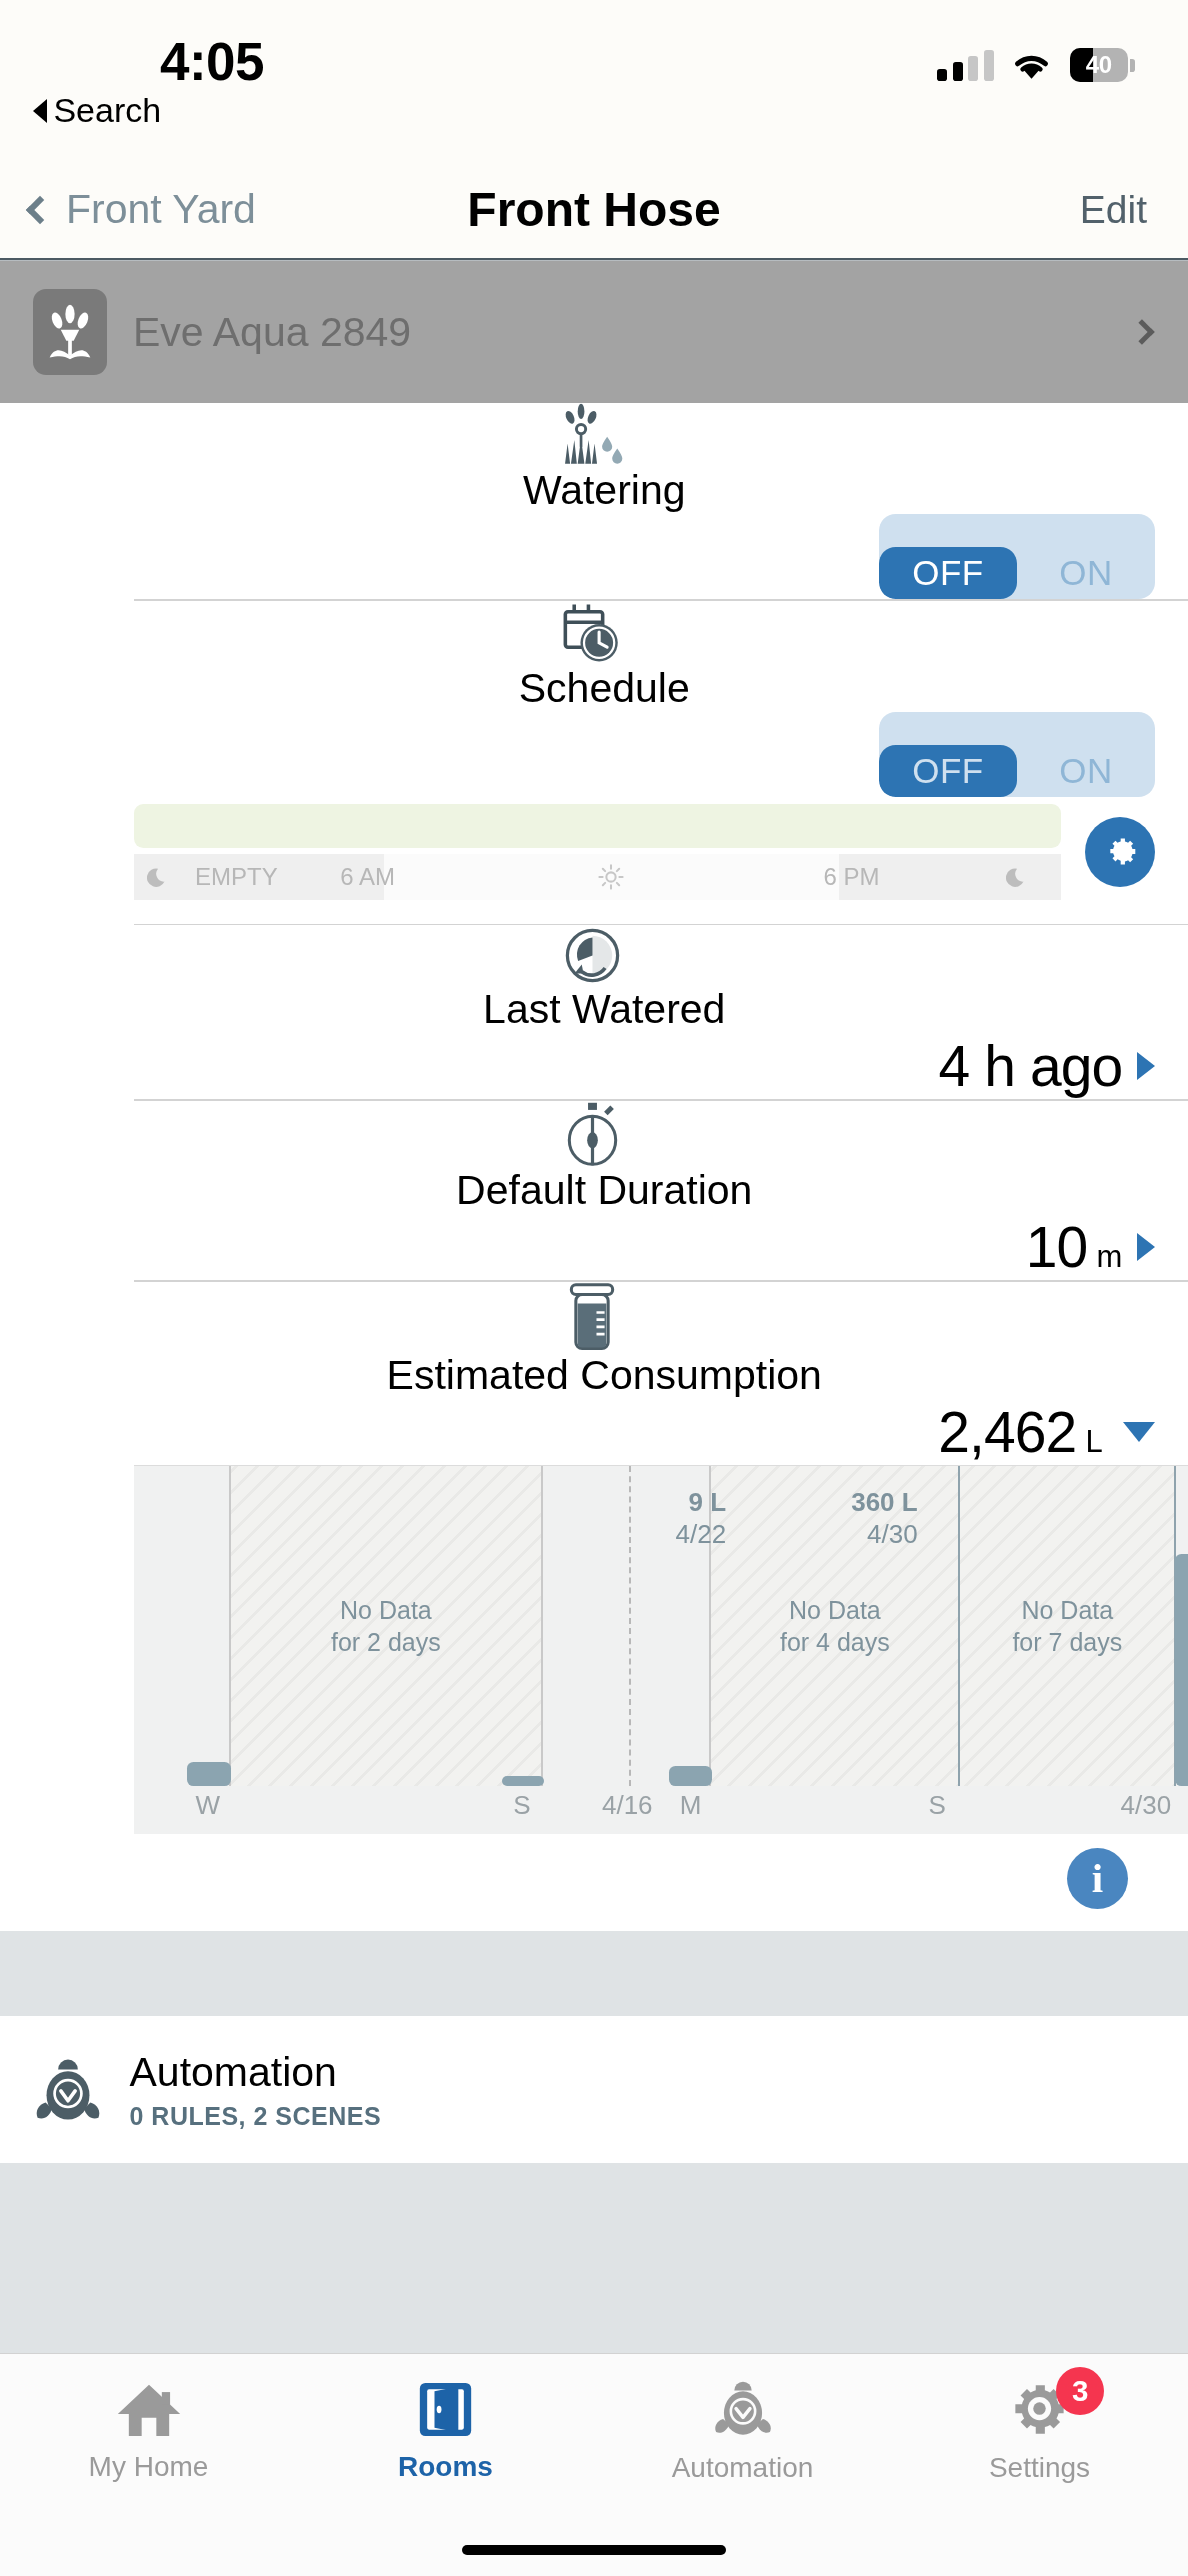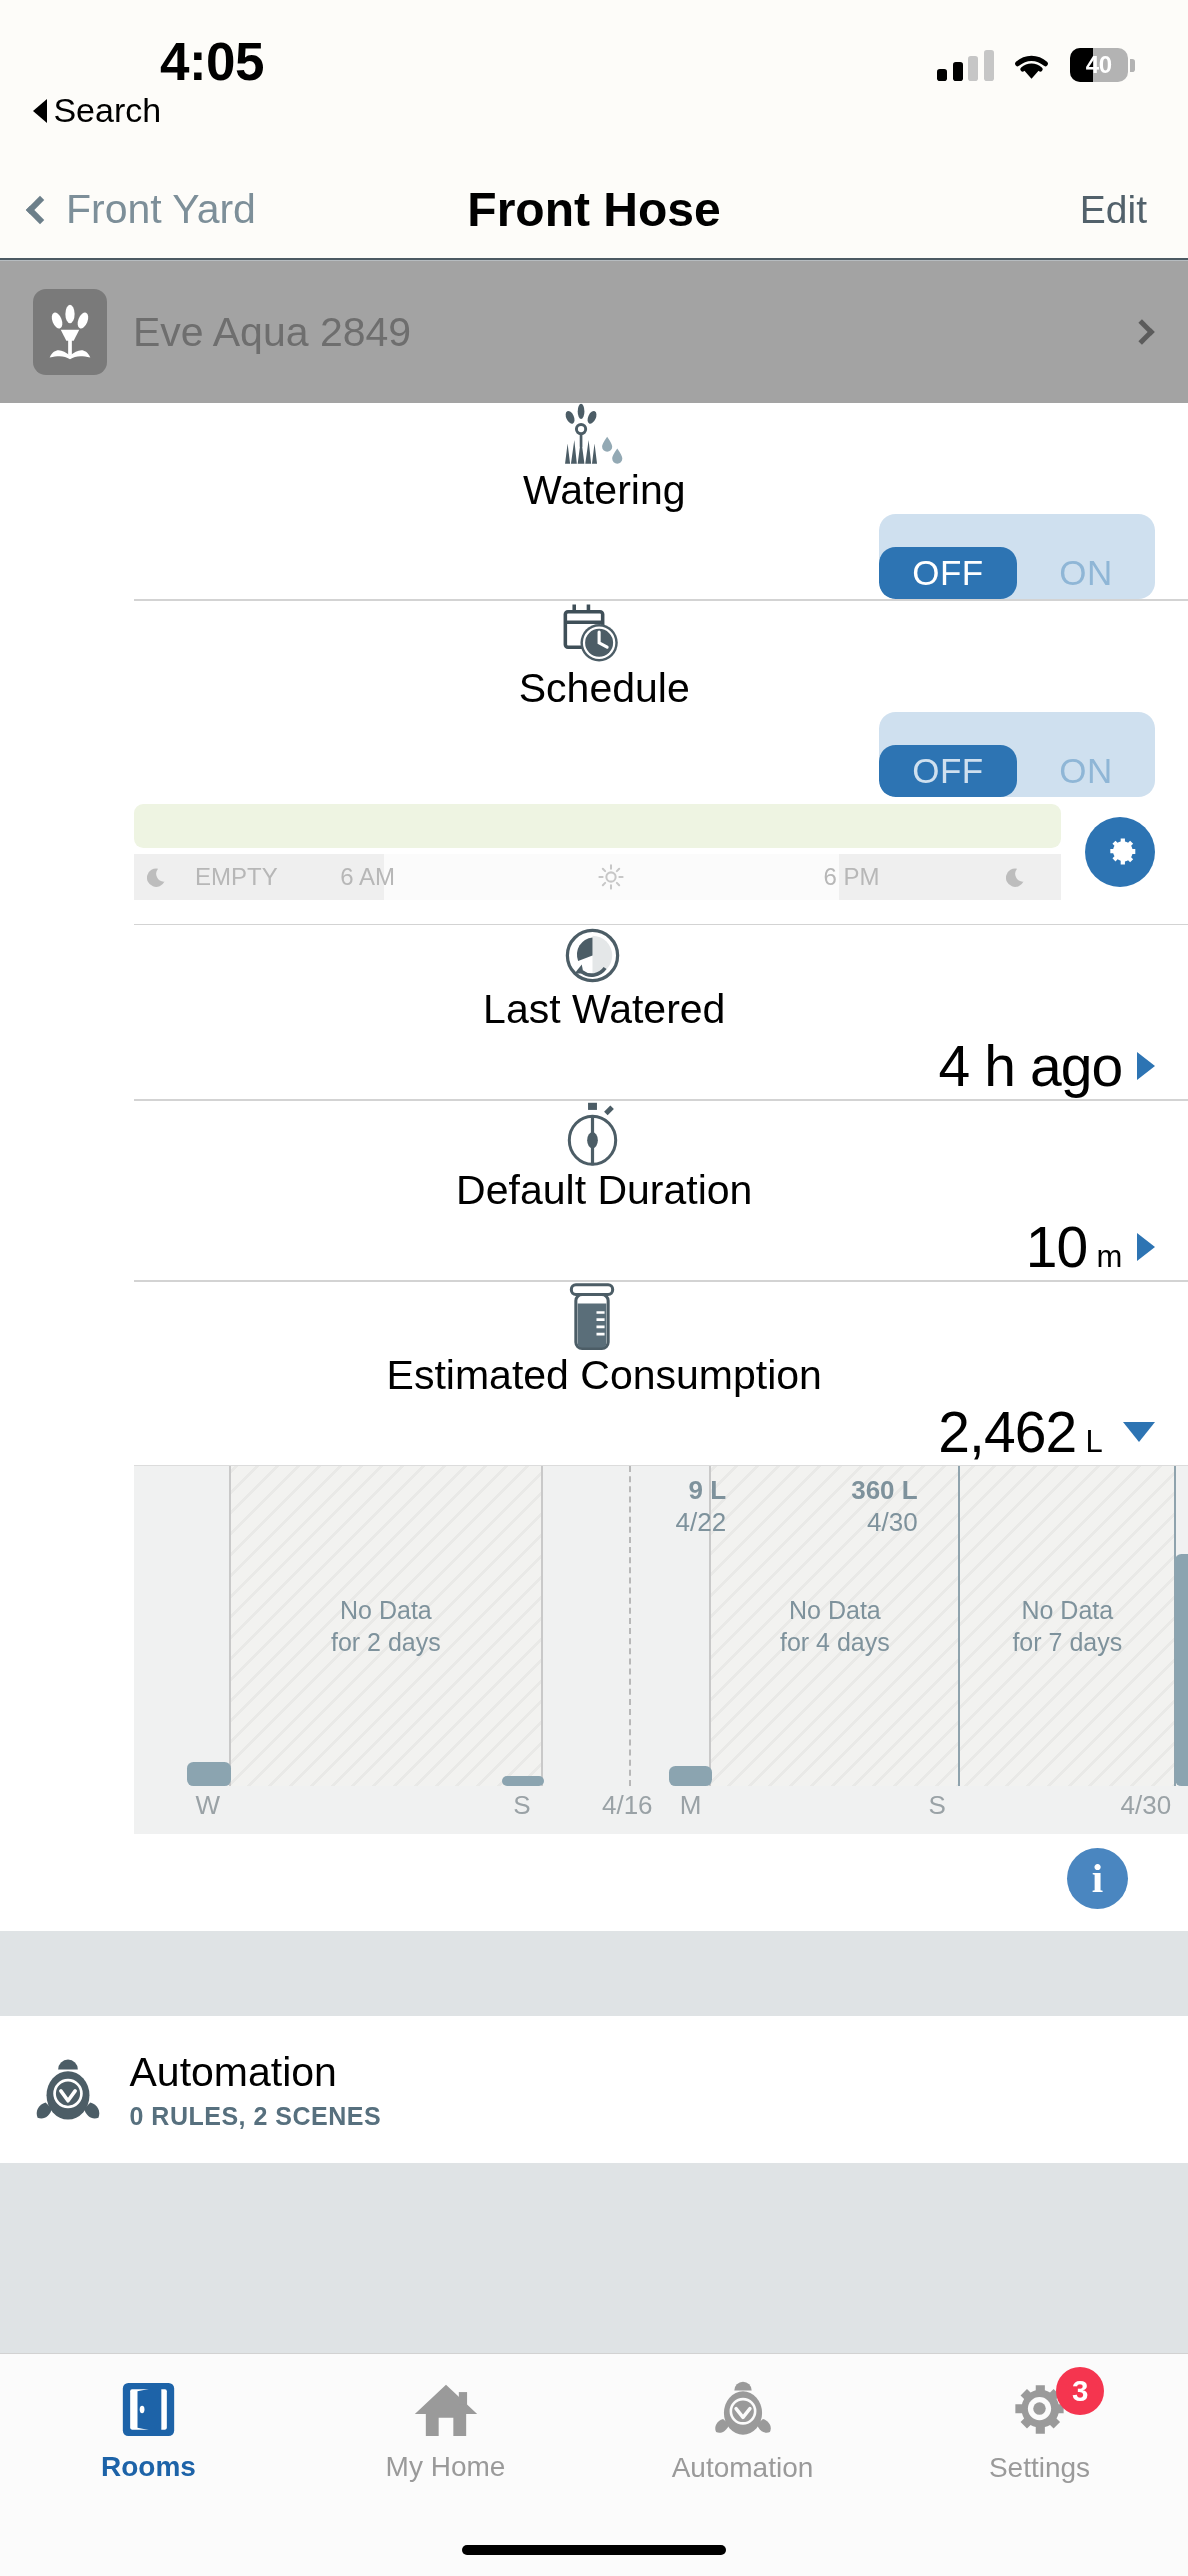--- a/index.html
+++ b/index.html
@@ -285,21 +285,21 @@
     background: #8ba4b0;
     border-radius: 6.4px;
   }
   .dlabel {
     position: absolute;
     text-align: right;
     font-size: 26px;
     color: #7e929c;
     line-height: 1.22;
   }
-  .dlabel b { font-weight: 700; display: block; }
+  .dlabel b { font-weight: 700; display: block; margin-top: 12px; }
   .dlabel span { font-weight: 400; }
   .xaxis {
     position: absolute; left: 0; right: 0; bottom: 0;
     height: 48px;
     font-size: 26px; color: #9aa2a6;
   }
   .xtick { position: absolute; transform: translateX(-50%); top: 3.7px; }
   .info-row {
     background: #ffffff;
     height: 88px;
@@ -657,36 +657,36 @@
         <div class="auto-title">Automation</div>
         <div class="auto-sub">0 RULES, 2 SCENES</div>
       </div>
     </div>
 
     <div class="gap" style="height:295px"></div>
   </div>
 
   <div class="tabbar">
 
+    <div class="tab">
+      <svg viewBox="0 0 72 62" width="66" height="57">
+        <path d="M36 4 L70 36 H58 V60 H44 V40 H28 V60 H14 V36 H2 Z" fill="#9a9a9a"></path>
+        <rect x="50" y="12" width="9" height="14" fill="#9a9a9a"></rect>
+      </svg>
+      <span class="tl">My Home</span>
+    </div>
+
     <div class="tab active">
       <svg viewBox="0 0 60 62" width="55" height="57">
         <rect x="2" y="2" width="56" height="58" rx="6" fill="#1d63a8"></rect>
         <rect x="10" y="9" width="40" height="44" rx="2" fill="#ffffff"></rect>
         <path d="M18 11 L44 6 V56 L18 51 Z" fill="#1d63a8"></path>
         <ellipse cx="23" cy="31" rx="2.6" ry="4" fill="#ffffff"></ellipse>
       </svg>
       <span class="tl">Rooms</span>
-    </div>
-
-    <div class="tab">
-      <svg viewBox="0 0 72 62" width="66" height="57">
-        <path d="M36 4 L70 36 H58 V60 H44 V40 H28 V60 H14 V36 H2 Z" fill="#9a9a9a"></path>
-        <rect x="50" y="12" width="9" height="14" fill="#9a9a9a"></rect>
-      </svg>
-      <span class="tl">My Home</span>
     </div>
 
     <div class="tab">
       <svg viewBox="0 0 78 68" width="68" height="59">
         <g fill="#9a9a9a">
           <path d="M39 2 a10 10 0 0 1 10 10 h-20 a10 10 0 0 1 10 -10 z"></path>
           <ellipse cx="39" cy="38" rx="22" ry="25"></ellipse>
           <path d="M16 45 c-7 2 -11 9 -8 15 c6 3 13 -2 15 -9 z"></path>
           <path d="M62 45 c7 2 11 9 8 15 c-6 3 -13 -2 -15 -9 z"></path>
         </g>

